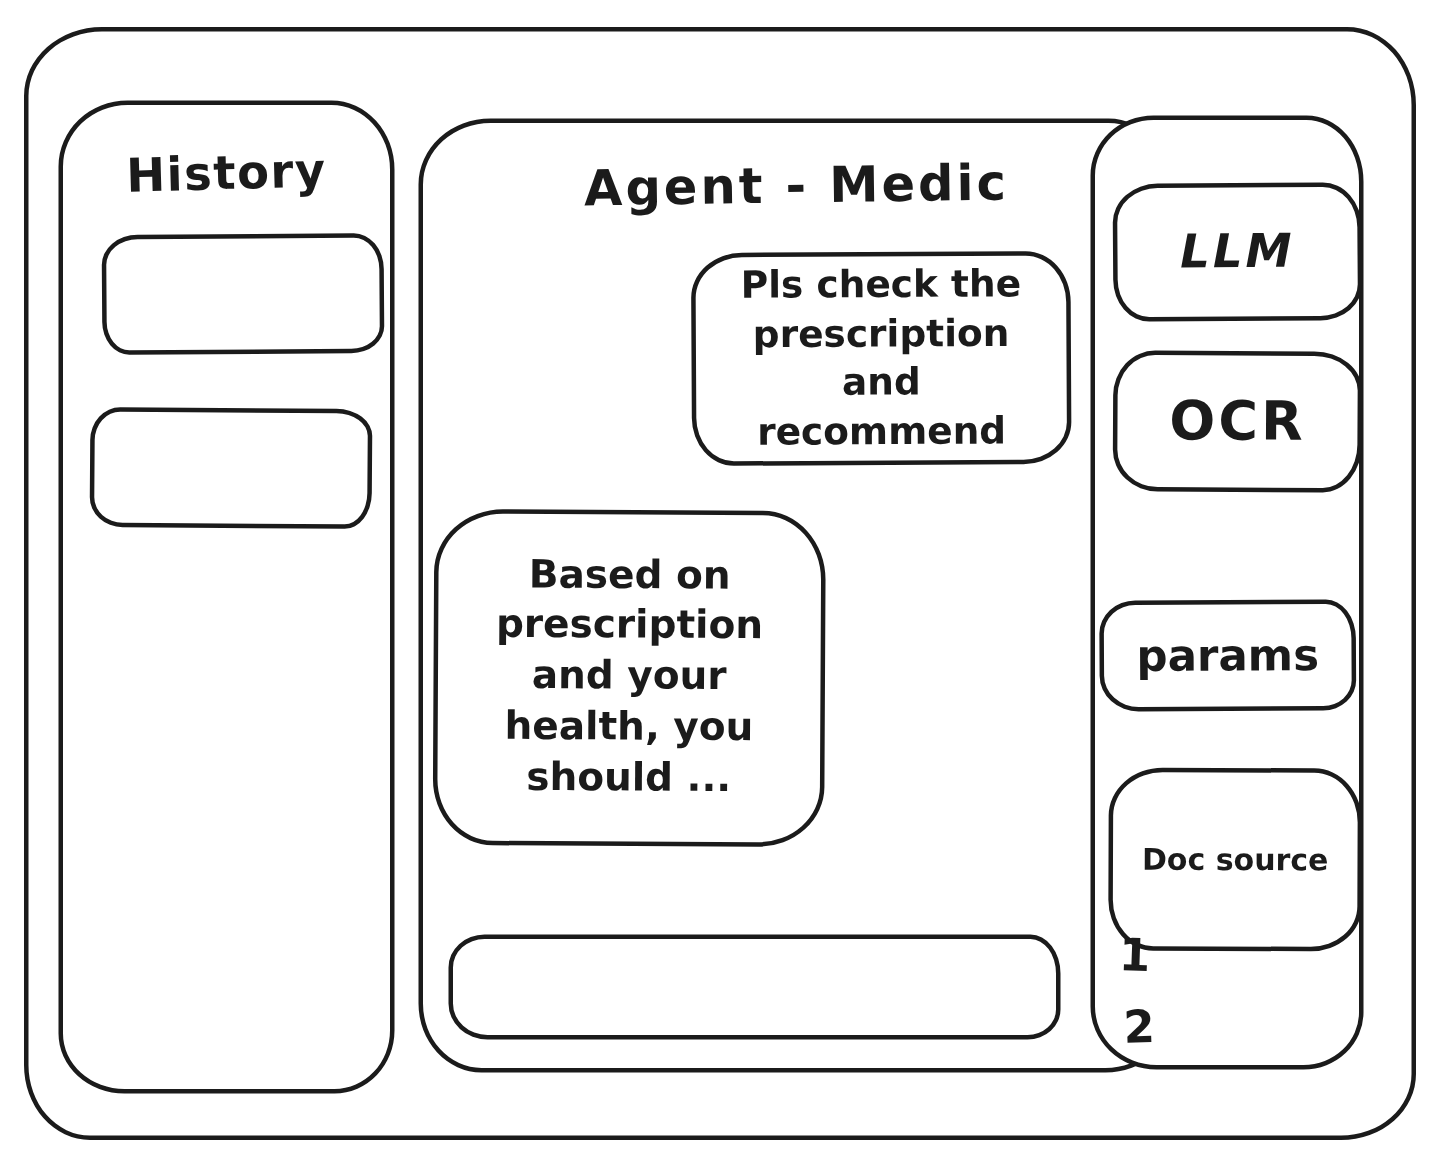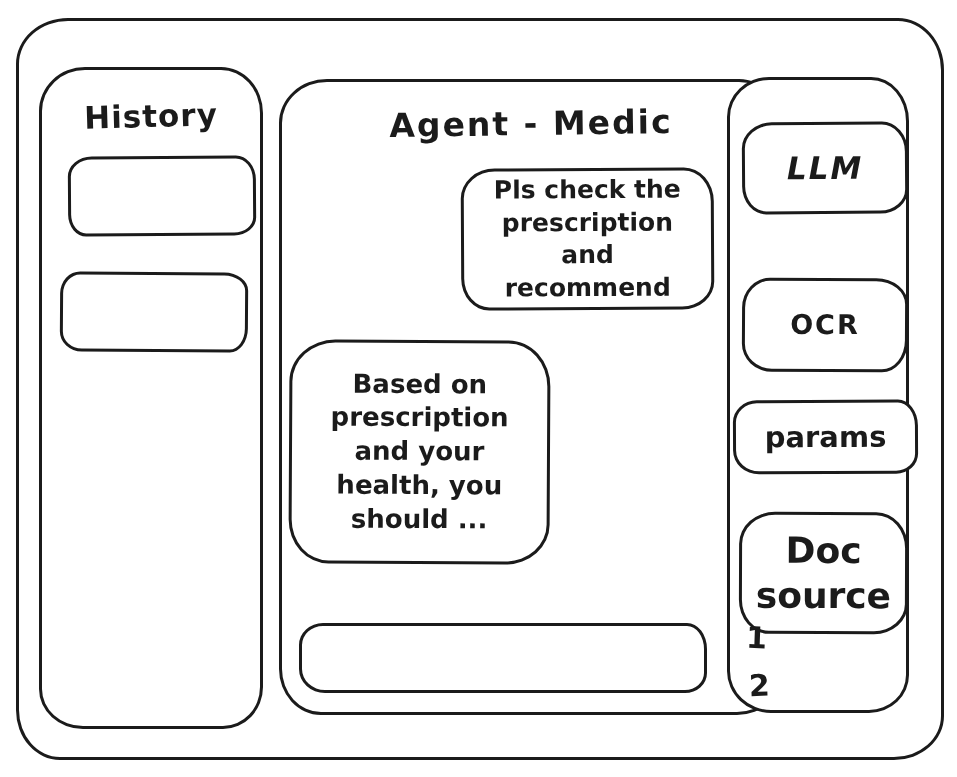--- a/index.html
+++ b/index.html
@@ -128,34 +128,33 @@
     line-height: 1.25;
   }
   .btn-llm {
     left: 12px; top: 42px; width: 166px; height: 92px;
     font-size: 31px; letter-spacing: 2px; font-style: italic;
     border-radius: 30px 26px 28px 24px / 26px 30px 24px 28px;
     transform: rotate(-0.4deg);
   }
   .btn-ocr {
     left: 12px; top: 154px; width: 166px; height: 94px;
-    font-size: 27px; letter-spacing: 2px;
+    font-size: 36px; letter-spacing: 2px;
     border-radius: 28px 32px 26px 30px / 30px 26px 32px 28px;
     transform: rotate(0.3deg);
-    margin-top: 44px;
   }
   .btn-params {
-    left: 3px; top: 320px; width: 185px; height: 74px;
+    left: 3px; top: 320px; width: 171px; height: 74px;
     font-size: 29px;
     border-radius: 24px 20px 22px 26px / 22px 26px 20px 24px;
     transform: rotate(-0.3deg);
   }
   .btn-doc {
     left: 9px; top: 432px; width: 169px; height: 122px;
-    font-size: 36px;
+    font-size: 20px;
     padding: 0 18px;
     border-radius: 36px 32px 34px 30px / 32px 36px 30px 34px;
     transform: rotate(0.2deg);
   }
   .doc-item {
     position: absolute;
     font-size: 30px;
     font-weight: bold;
     cursor: pointer;
   }

